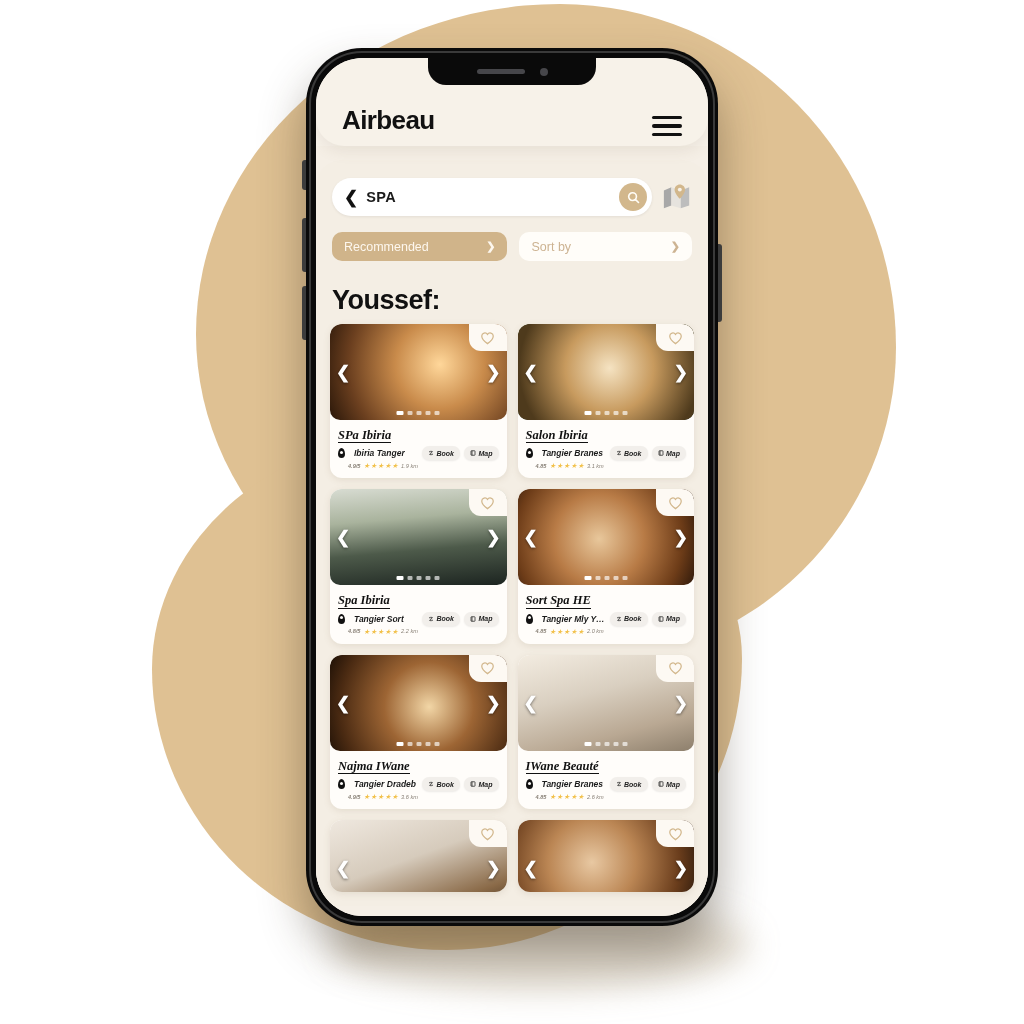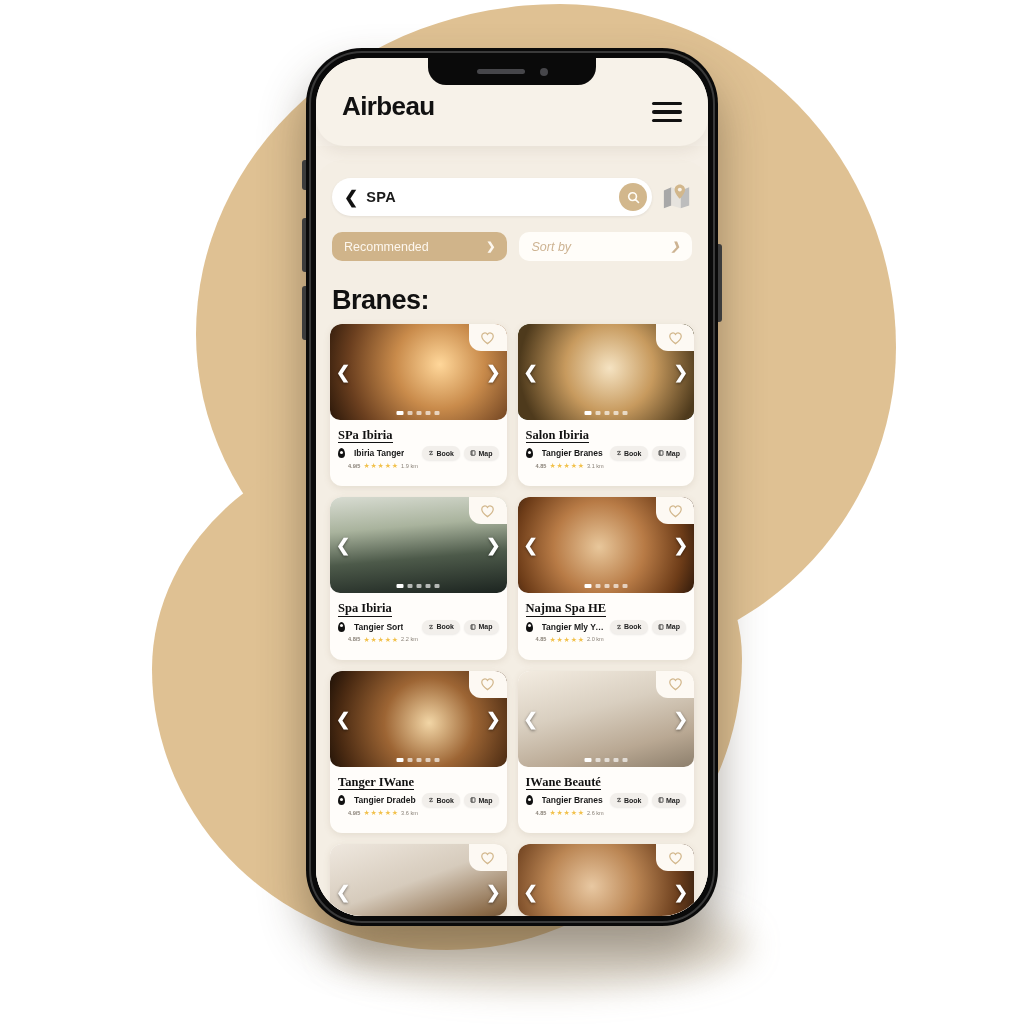--- a/index.html
+++ b/index.html
@@ -106,21 +106,21 @@
   
   .app-header {
     position: relative;
     z-index: 30;
     height: 88px;
     background: #f7f2e9;
     border-radius: 0 0 28px 28px;
     display: flex;
     align-items: flex-end;
     justify-content: space-between;
-    padding: 0 26px 24px 26px;
+    padding: 0 26px 10px 26px;
     box-shadow: 0 6px 14px rgba(130,110,80,0.10);
   }
   .brand {
     font-size: 26px;
     font-weight: 700;
     color: #111;
     letter-spacing: -0.6px;
   }
   .burger { width: 30px; display: flex; flex-direction: column; gap: 5px; cursor: pointer; }
   .burger i { display: block; height: 3.4px; background: #111; border-radius: 2px; }
@@ -163,21 +163,21 @@
   .chip {
     height: 29px;
     border-radius: 10px;
     display: flex;
     align-items: center;
     justify-content: space-between;
     padding: 0 12px;
     font-size: 12.5px;
   }
   .chip-primary { flex: 1.02; background: #d0b48a; color: #fdf7ee; }
-  .chip-ghost   { flex: 1; background: #fffdf9; color: #cdb392; font-style: italic; }
+  .chip-ghost   { flex: 1; background: #fffdf9; color: #cdb392; }
   .chev { font-size: 11px; font-weight: 700; }
 
   .results-title {
     font-size: 27px;
     font-weight: 700;
     color: #111;
     letter-spacing: -0.5px;
     padding: 12px 16px 8px 16px;
     background: #f4eee4;
   }
@@ -230,21 +230,21 @@
   .dots {
     position: absolute;
     left: 50%; bottom: 5px;
     transform: translateX(-50%);
     display: flex; gap: 4px;
     z-index: 5;
   }
   .dots i { width: 5px; height: 4px; background: rgba(255,255,255,0.65); border-radius: 1px; display: block; }
   .dots i.on { width: 7px; background: #fff; }
 
-  .card-info { padding: 5px 8px 17px 8px; }
+  .card-info { padding: 5px 8px 9px 8px; font-style: italic; }
   .card-title {
     font-family: "Liberation Serif", serif;
     font-size: 12.5px;
     font-weight: 700;
     color: #111;
     border-bottom: 1px solid #111;
     display: inline-block;
     line-height: 1.15;
     margin-bottom: 3px;
   }
@@ -346,21 +346,21 @@
               <span>Recommended</span>
               <span class="chev">❯</span>
             </div>
             <div class="chip chip-ghost">
               <span>Sort by</span>
               <span class="chev">❯</span>
             </div>
           </div>
         </div>
 
-        <div class="results-title">Branes:</div>
+        <div class="results-title">Youssef:</div>
 
         <div class="grid" id="grid">
             <div class="card">
               <div class="card-media">
                 <div class="ph ph-massage"></div>
                 <div class="heart-tab">
                   <svg width="15" height="14" viewBox="0 0 24 22" fill="none" stroke="#d2b78c" stroke-width="2">
                     <path d="M12 20S2.8 13.8 2.8 7.9A5 5 0 0 1 12 5.3 5 5 0 0 1 21.2 7.9C21.2 13.8 12 20 12 20z"></path>
                   </svg>
                 </div>
@@ -517,21 +517,21 @@
                 <span class="arrow arrow-l">❮</span>
                 <span class="arrow arrow-r">❯</span>
                 <div class="dots">
                   <i class="on"></i>
                   <i class=""></i>
                   <i class=""></i>
                   <i class=""></i>
                   <i class=""></i>
                 </div>
               </div>
-              <div class="card-info"><div class="card-title">Najma Spa HE</div><div class="card-meta">
+              <div class="card-info"><div class="card-title">Sort Spa HE</div><div class="card-meta">
                   <span class="loc">
                     <span class="pin"></span>
                     <span class="loc-text">Tangier Mly Youssef</span>
                   </span>
                   <span class="actions">
                     <span class="pill">
                       <svg width="6" height="6" viewBox="0 0 24 24" fill="none" stroke="#222" stroke-width="3">
                         <path d="M4 7h13M17 7l-4-4M17 7l-4 4M20 17H7M7 17l4-4M7 17l4 4"></path>
                       </svg>
                       <span>Book</span>
@@ -567,21 +567,21 @@
                 <span class="arrow arrow-l">❮</span>
                 <span class="arrow arrow-r">❯</span>
                 <div class="dots">
                   <i class="on"></i>
                   <i class=""></i>
                   <i class=""></i>
                   <i class=""></i>
                   <i class=""></i>
                 </div>
               </div>
-              <div class="card-info"><div class="card-title">Tanger IWane</div><div class="card-meta">
+              <div class="card-info"><div class="card-title">Najma IWane</div><div class="card-meta">
                   <span class="loc">
                     <span class="pin"></span>
                     <span class="loc-text">Tangier Dradeb</span>
                   </span>
                   <span class="actions">
                     <span class="pill">
                       <svg width="6" height="6" viewBox="0 0 24 24" fill="none" stroke="#222" stroke-width="3">
                         <path d="M4 7h13M17 7l-4-4M17 7l-4 4M20 17H7M7 17l4-4M7 17l4 4"></path>
                       </svg>
                       <span>Book</span>

